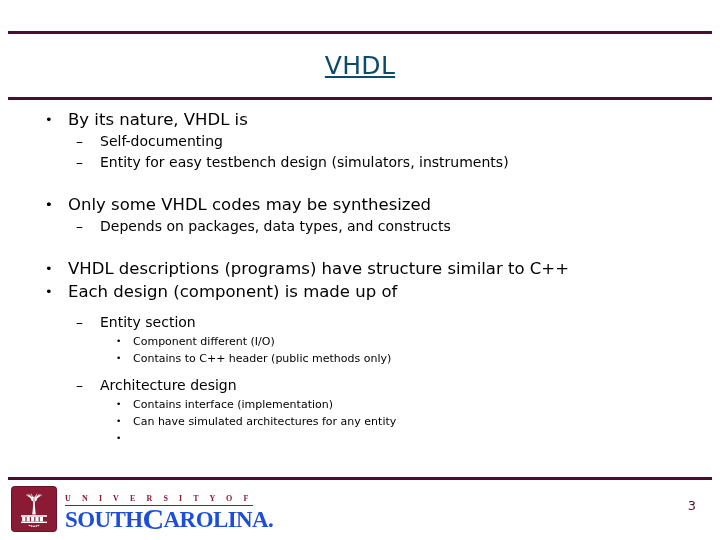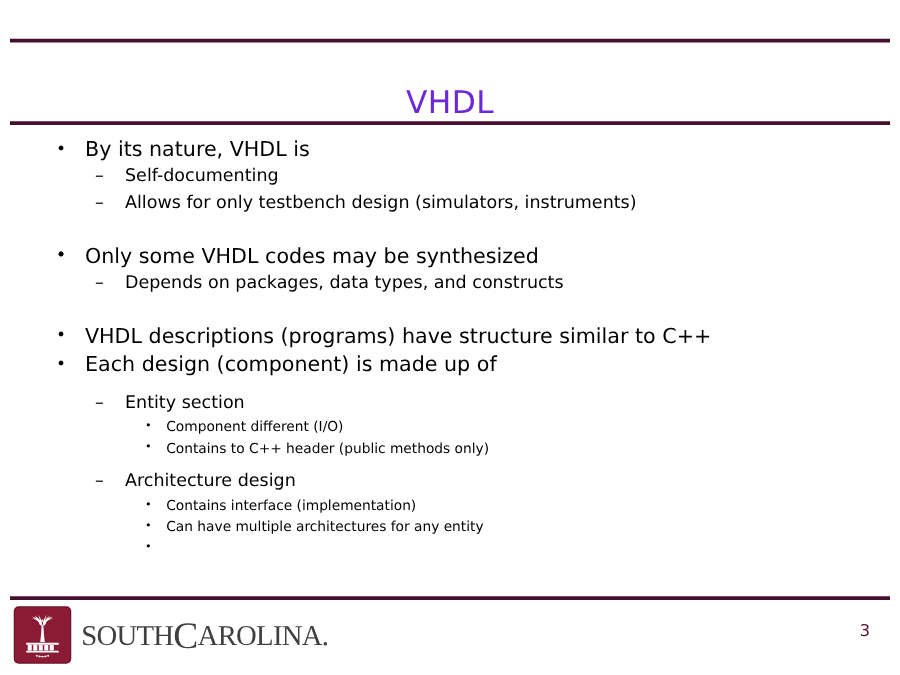--- a/index.html
+++ b/index.html
@@ -44,27 +44,28 @@
     left: 8px;
     top: 477px;
     width: 704px;
     height: 3px;
   }
 
   
   .title {
     position: absolute;
     left: 0;
-    top: 67px;
+    top: 51px;
     width: 720px;
     text-align: center;
     font-size: 25px;
     line-height: 30px;
-    color: #6d28d9;
+    color: #0c4a6e;
     letter-spacing: 0.3px;
+    text-decoration: underline;
   }
 
   
   .body {
     position: absolute;
     left: 0;
     top: 108px;
     width: 720px;
   }
 
@@ -157,24 +158,24 @@
     border-bottom: 1.5px solid #8B1A35;
     padding-bottom: 1px;
     display: inline-block;
     line-height: 10px;
     font-family: "Liberation Serif", "DejaVu Serif", serif;
   }
   .wm-main {
     display: block;
     margin-top: 1px;
     font-family: "Liberation Serif", "DejaVu Serif", serif;
-    font-weight: normal;
+    font-weight: bold;
     font-size: 23px;
     line-height: 24px;
-    color: #404040;
+    color: #1d4ed8;
     letter-spacing: -0.6px;
     white-space: nowrap;
   }
   .wm-main .big-c {
     font-size: 30px;
     line-height: 24px;
     vertical-align: -2px;
   }
 
   .page-num {
@@ -203,21 +204,21 @@
       <div class="li lvl1">
         <span class="mark">•</span>
         <span>By its nature, VHDL is</span>
       </div>
       <div class="li lvl2">
         <span class="mark">–</span>
         <span>Self-documenting</span>
       </div>
       <div class="li lvl2">
         <span class="mark">–</span>
-        <span>Allows for only testbench design (simulators, instruments)</span>
+        <span>Entity for easy testbench design (simulators, instruments)</span>
       </div>
     </div>
 
     <div class="grp-gap"></div>
 
     <div class="grp">
       <div class="li lvl1">
         <span class="mark">•</span>
       </div>
       <div class="li lvl1">
@@ -262,21 +263,21 @@
       <div class="li lvl2">
         <span class="mark">–</span>
         <span>Architecture design</span>
       </div>
       <div class="li lvl3">
         <span class="mark">•</span>
         <span>Contains interface (implementation)</span>
       </div>
       <div class="li lvl3">
         <span class="mark">•</span>
-        <span>Can have multiple architectures for any entity</span>
+        <span>Can have simulated architectures for any entity</span>
       </div>
       <div class="li lvl3">
         <span class="mark">•</span>
       </div>
     </div>
 
   </div>
 
   <div class="rule rule-bottom"></div>
 
@@ -308,19 +309,20 @@
           <path d="M16.2 37.6c1.6 1.9 9.9 1.9 11.5 0-1.1 2.6-10.4 2.6-11.5 0z"></path>
           <circle cx="17.4" cy="38.6" r=".7"></circle>
           <circle cx="19.6" cy="39.1" r=".7"></circle>
           <circle cx="22" cy="39.3" r=".7"></circle>
           <circle cx="24.4" cy="39.1" r=".7"></circle>
           <circle cx="26.6" cy="38.6" r=".7"></circle>
         </g>
       </svg>
     </div>
     <div class="wordmark">
+      <span class="wm-top">U N I V E R S I T Y   O F</span>
       <span class="wm-main"><span>SOUTH</span><span class="big-c">C</span><span>AROLINA.</span></span>
     </div>
   </div>
 
   <div class="page-num">3</div>
 
 </div>
 
 </body></html>

